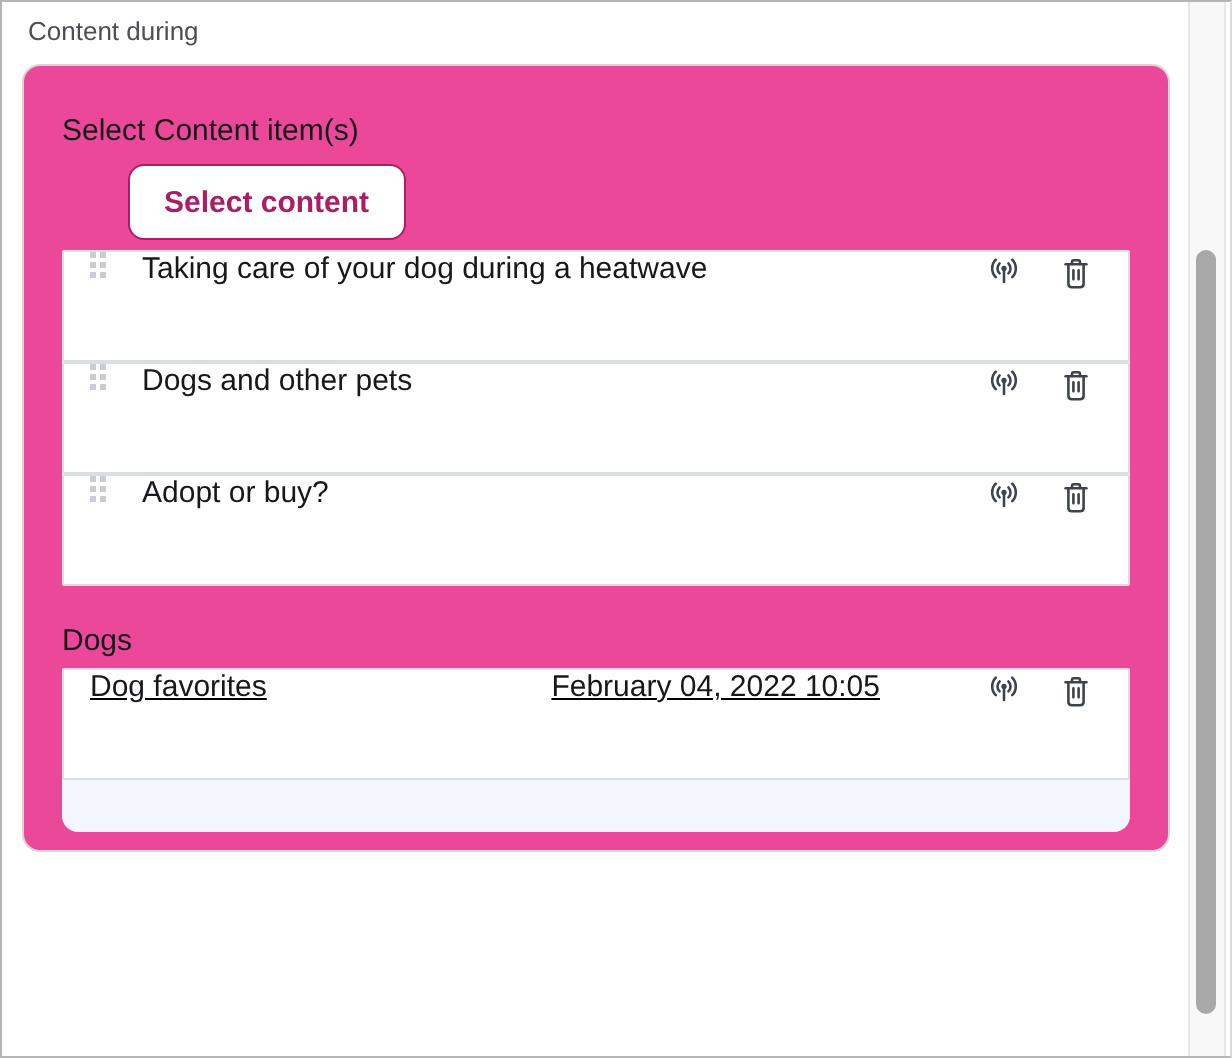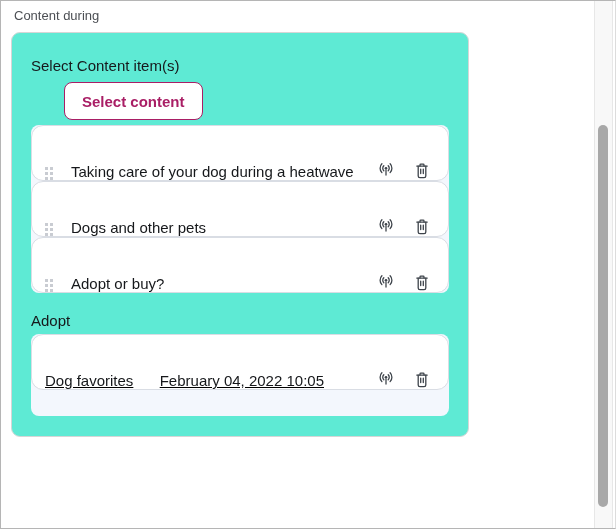--- a/index.html
+++ b/index.html
@@ -17,25 +17,25 @@
     overflow: hidden;
   }
   .outer-label {
     margin: 8px 0 0 13px;
     font-size: 13px;
     color: #4c4f54;
     line-height: 14px;
   }
   .panel {
     margin: 9px 0 0 10px;
-    width: 458px;
-    background: #5eead4;
+    width: 574px;
+    background: #ec4899;
     border: 1px solid #d6d6d6;
     border-radius: 9px;
-    padding: 25px 19px 20px 19px;
+    padding: 25px 19px 9px 19px;
   }
   .field-label {
     font-size: 15px;
     color: #16181b;
     line-height: 16px;
   }
   .select-btn {
     display: inline-block;
     margin-top: 8px;
     padding: 0 17px;
@@ -59,25 +59,25 @@
   }
   .group-heading.queue { margin-top: 19px; }
   .zone {
     margin-top: 5px;
     background: #f3f7fd;
     border-radius: 8px;
   }
   .zone.queue-zone { padding-bottom: 26px; text-decoration: underline; }
   .row {
     display: flex;
-    align-items: flex-end;
+    align-items: flex-start;
     height: 56px;
     background: #ffffff;
     border: 1px solid #d9dde4;
-    border-radius: 12px;
+    border-radius: 1px;
     padding: 0 16px 0 13px;
   }
   .row + .row { }
   .drag {
     display: grid;
     grid-template-columns: 3px 3px;
     grid-template-rows: 3px 3px 3px;
     gap: 2px;
     margin-right: 18px;
     cursor: grab;
@@ -220,21 +220,21 @@
             <path d="M4.8 6.1 H15.2"></path>
             <path d="M8 6 V4.9 q0-.8.8-.8 h2.4 q.8 0 .8.8 V6"></path>
             <path d="M6.2 6.2 v9.7 c0 1 .7 1.7 1.7 1.7 h4.2 c1 0 1.7-.7 1.7-1.7 V6.2"></path>
             <path d="M8.7 9.2 v4.4 M11.3 9.2 v4.4"></path>
           </svg>
         </span>
       </div>
 
     </div>
 
-    <div class="group-heading queue">Adopt</div>
+    <div class="group-heading queue">Dogs</div>
 
     <div class="zone queue-zone">
 
       <div class="row">
         <span class="row-title">Dog favorites</span>
         <span class="row-date">February 04, 2022 10:05</span>
         <span class="row-icons">
           <svg width="20" height="20" viewBox="0 0 20 20" fill="none" stroke="currentColor" stroke-width="1.3" stroke-linecap="round">
             <circle cx="10" cy="8.2" r="1.3" fill="currentColor" stroke="none"></circle>
             <path d="M10 9.8 V15"></path>

